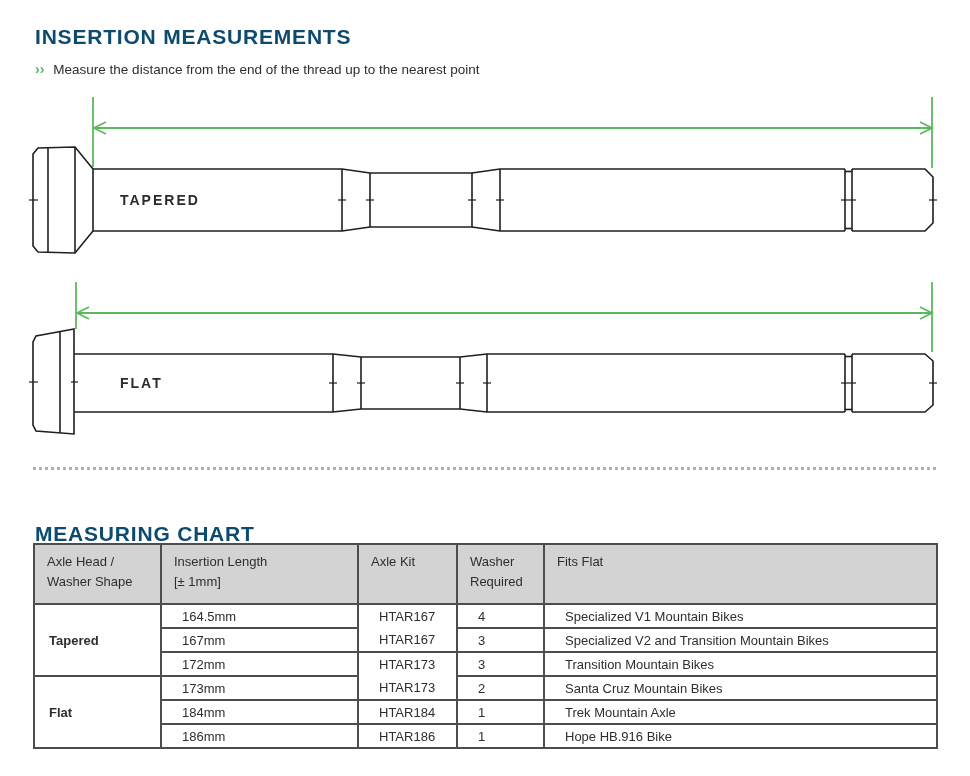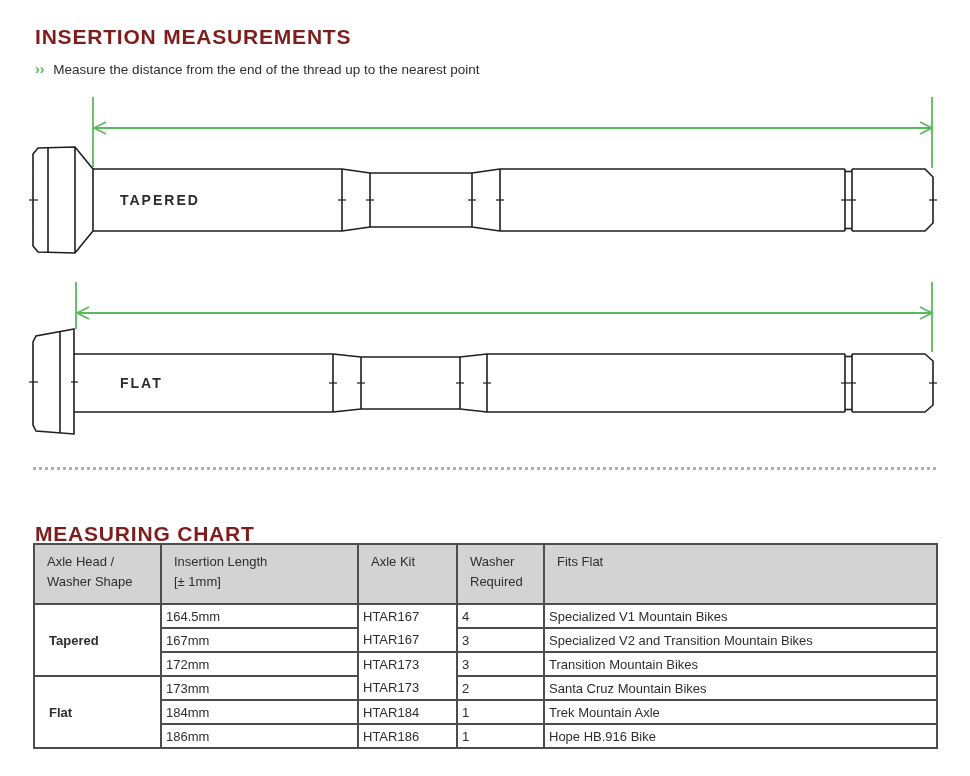--- a/index.html
+++ b/index.html
@@ -8,21 +8,21 @@
     font-family:"Liberation Sans",sans-serif;color:#2e2e2e;overflow:hidden;
   }
   :root{
     --green:#5cb85c;
     --ink:#1f1f1f;
     --header-bg:#d3d3d3;
     --border:#4d4d4d;
   }
   .section-title{
     position:absolute;left:35px;font-size:21px;font-weight:600;
-    letter-spacing:0.8px;color:#7f1d1d;white-space:nowrap;
+    letter-spacing:0.8px;color:#0c4a6e;white-space:nowrap;
   }
   #title-measurements{top:25px;}
   #title-chart{top:522px;}
   .instruction{
     position:absolute;left:35px;top:61px;font-size:13.5px;color:#2e2e2e;
     white-space:nowrap;
   }
   .instruction .chev{
     color:var(--green);font-weight:700;font-size:14px;margin-right:9px;
   }
@@ -43,21 +43,21 @@
     position:absolute;left:33px;top:543px;width:903px;
     border-collapse:collapse;table-layout:fixed;
     font-size:13px;color:#2e2e2e;
   }
   th,td{border:2px solid var(--border);}
   th{
     background:var(--header-bg);font-weight:400;text-align:left;
     vertical-align:top;padding:7px 12px 12px 12px;line-height:1.5;
     white-space:pre-line;height:54px;box-sizing:border-box;
   }
-  td{padding:3px 4px;height:24px;box-sizing:border-box;vertical-align:middle;}
+  td{padding:3px 20px;height:24px;box-sizing:border-box;vertical-align:middle;}
   td.group{font-weight:700;padding-left:14px;}
   td.kit-merge{border-top:hidden;}
 </style>
 </head>
 <body>
 
 <div class="section-title" id="title-measurements">INSERTION MEASUREMENTS</div>
 
 <div class="instruction">
   <span class="chev">››</span><span>Measure the distance from the end of the thread up to the nearest point</span>

